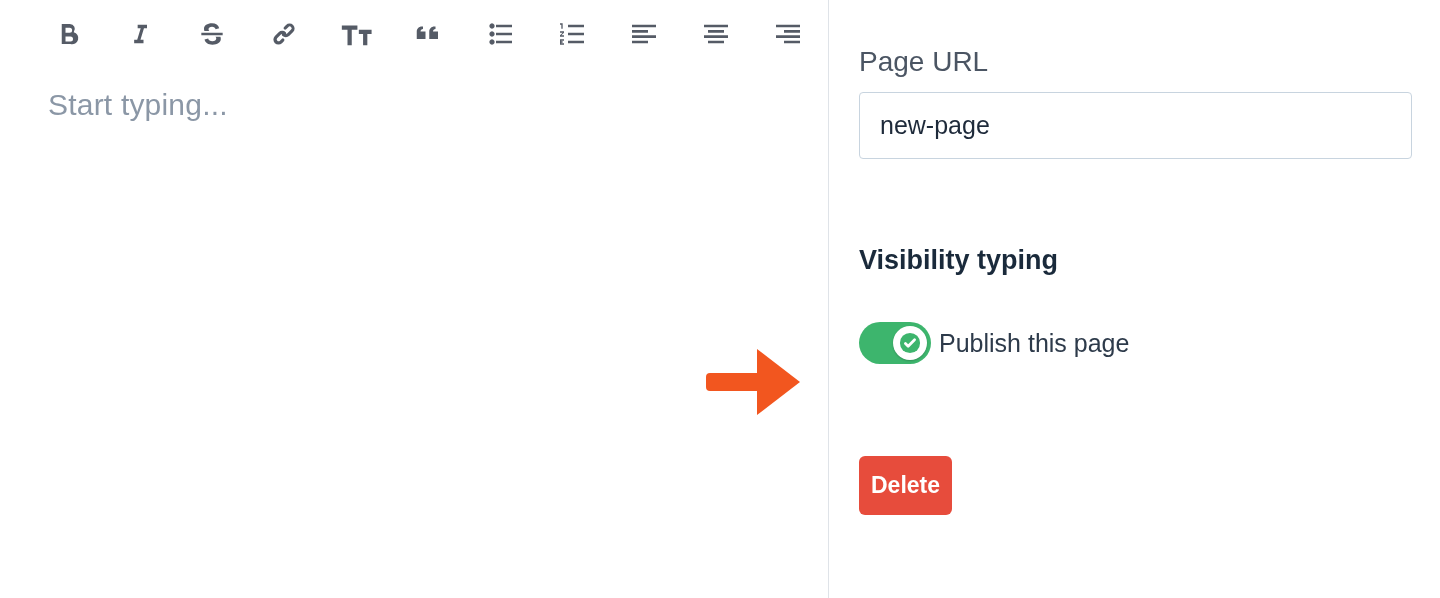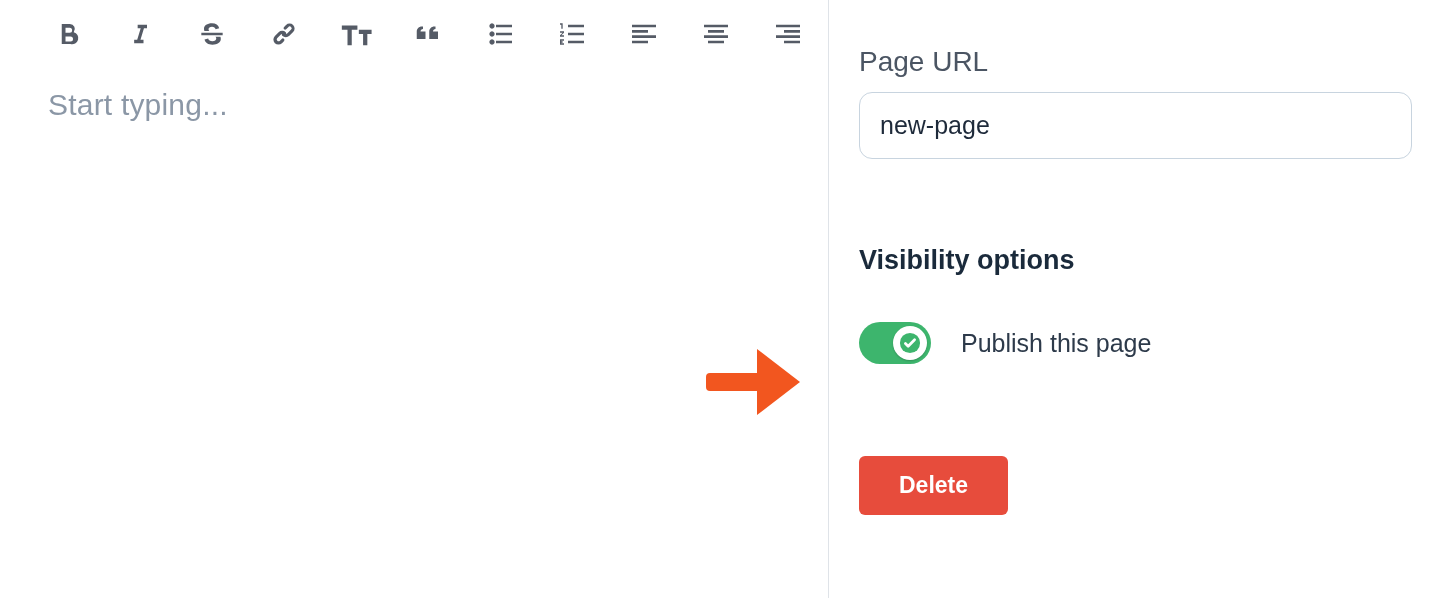--- a/index.html
+++ b/index.html
@@ -66,21 +66,21 @@
       font-size: 28px;
       color: #4b5563;
       margin-bottom: 14px;
     }
 
     .text-input {
       width: 100%;
       font-size: 25px;
       padding: 18px 20px;
       border: 1px solid #c8d4df;
-      border-radius: 13px;
+      border-radius: 4px;
       background: #fff;
       color: #1e2a3a;
       outline: none;
     }
 
     .helper-text {
       font-size: 23px;
       color: #6b7886;
       margin-top: 16px;
     }
@@ -88,21 +88,21 @@
     .section-title {
       font-size: 27px;
       font-weight: 700;
       color: #1a2a3b;
       margin-top: 86px;
     }
 
     .toggle-row {
       display: flex;
       align-items: center;
-      gap: 30px;
+      gap: 8px;
       margin-top: 46px;
     }
     .toggle {
       width: 72px;
       height: 42px;
       border-radius: 21px;
       background: #3db56d;
       position: relative;
       cursor: pointer;
     }
@@ -121,21 +121,21 @@
     }
     .toggle .knob svg { display:block; }
     .toggle-label {
       font-size: 25px;
       color: #2d3a4a;
     }
 
     .delete-btn {
       margin-top: 92px;
       display: inline-block;
-      padding: 16px 40px;
+      padding: 16px 12px;
       font-size: 23px;
       font-weight: 700;
       color: #fff;
       background: #e74c3c;
       border: none;
       border-radius: 6px;
       cursor: pointer;
     }
 
     
@@ -252,21 +252,21 @@
 
 <div class="divider"></div>
 
 <div class="settings-pane">
 
   <div class="field-label">Page URL</div>
 
   <input type="text" class="text-input" value="new-page" style="">
 
 
-  <div class="section-title">Visibility options</div>
+  <div class="section-title">Visibility typing</div>
 
   <div class="toggle-row">
     <div class="toggle">
       <div class="knob">
         <span>
           <svg width="22" height="22" viewBox="0 0 24 24">
             <circle cx="12" cy="12" r="11" fill="#3db56d"></circle>
             <path d="M7 12.5l3 3 7-7" stroke="#fff" stroke-width="3" fill="none" stroke-linecap="round" stroke-linejoin="round"></path>
           </svg>
         </span>

